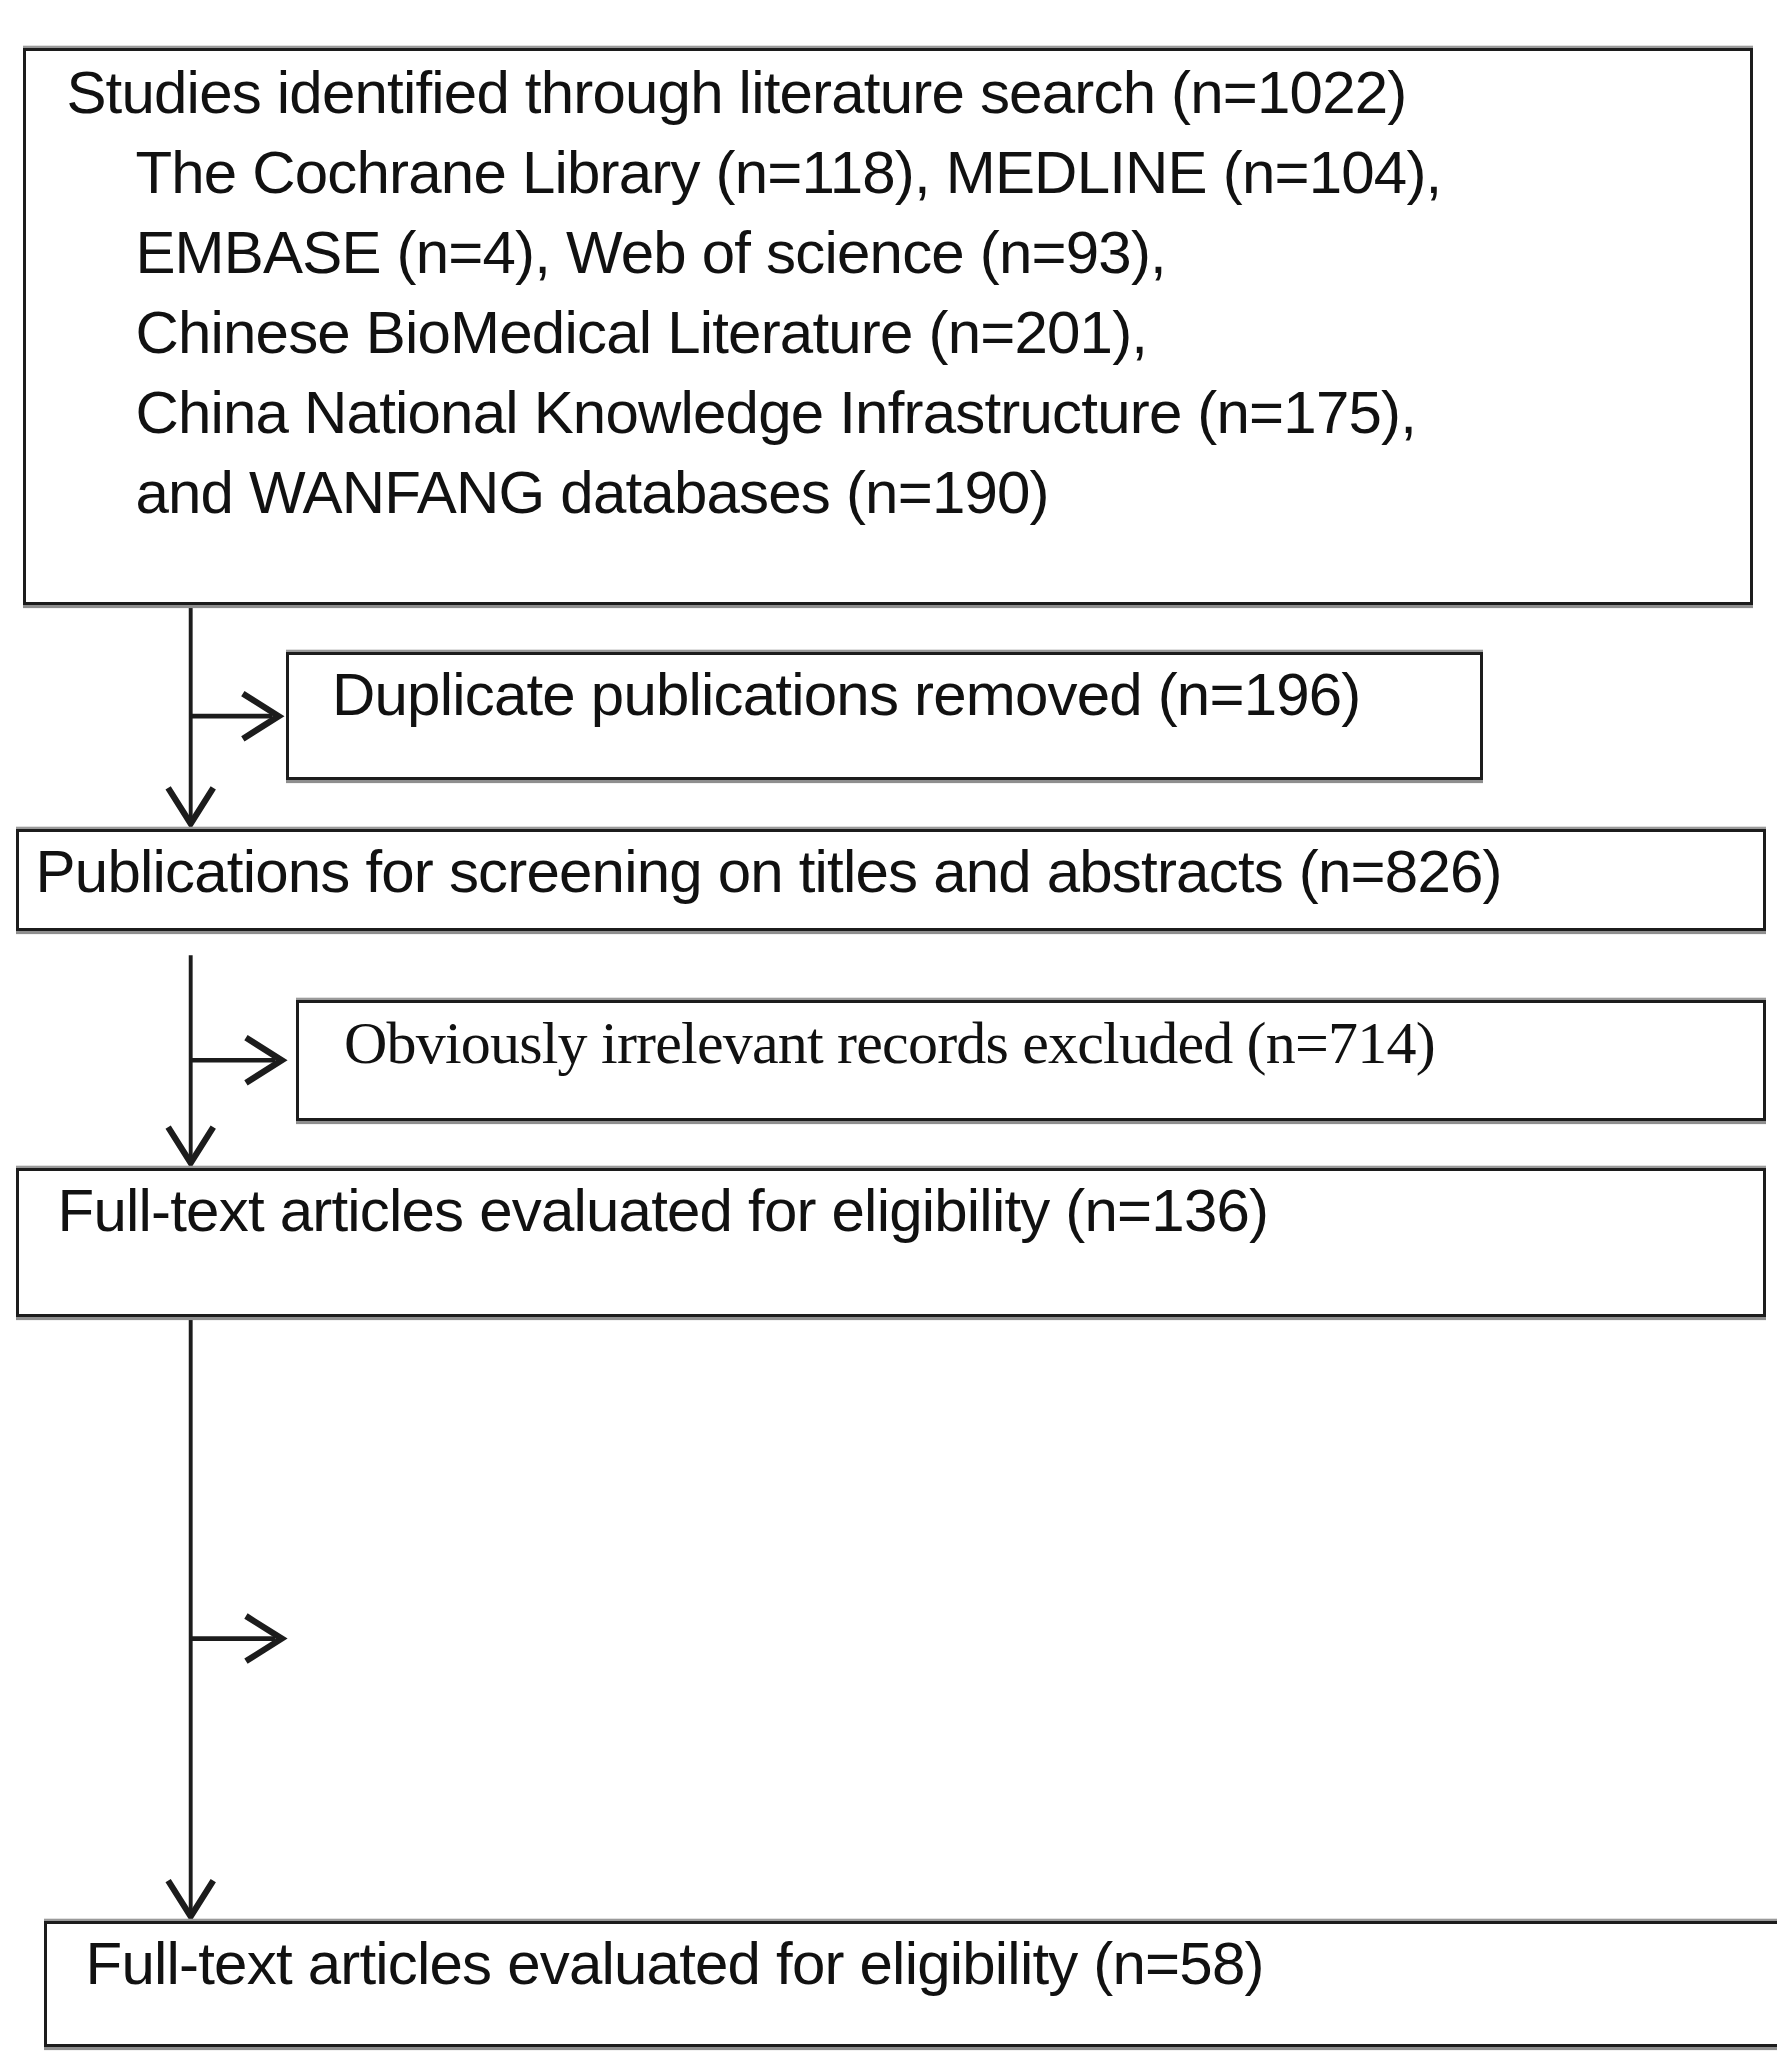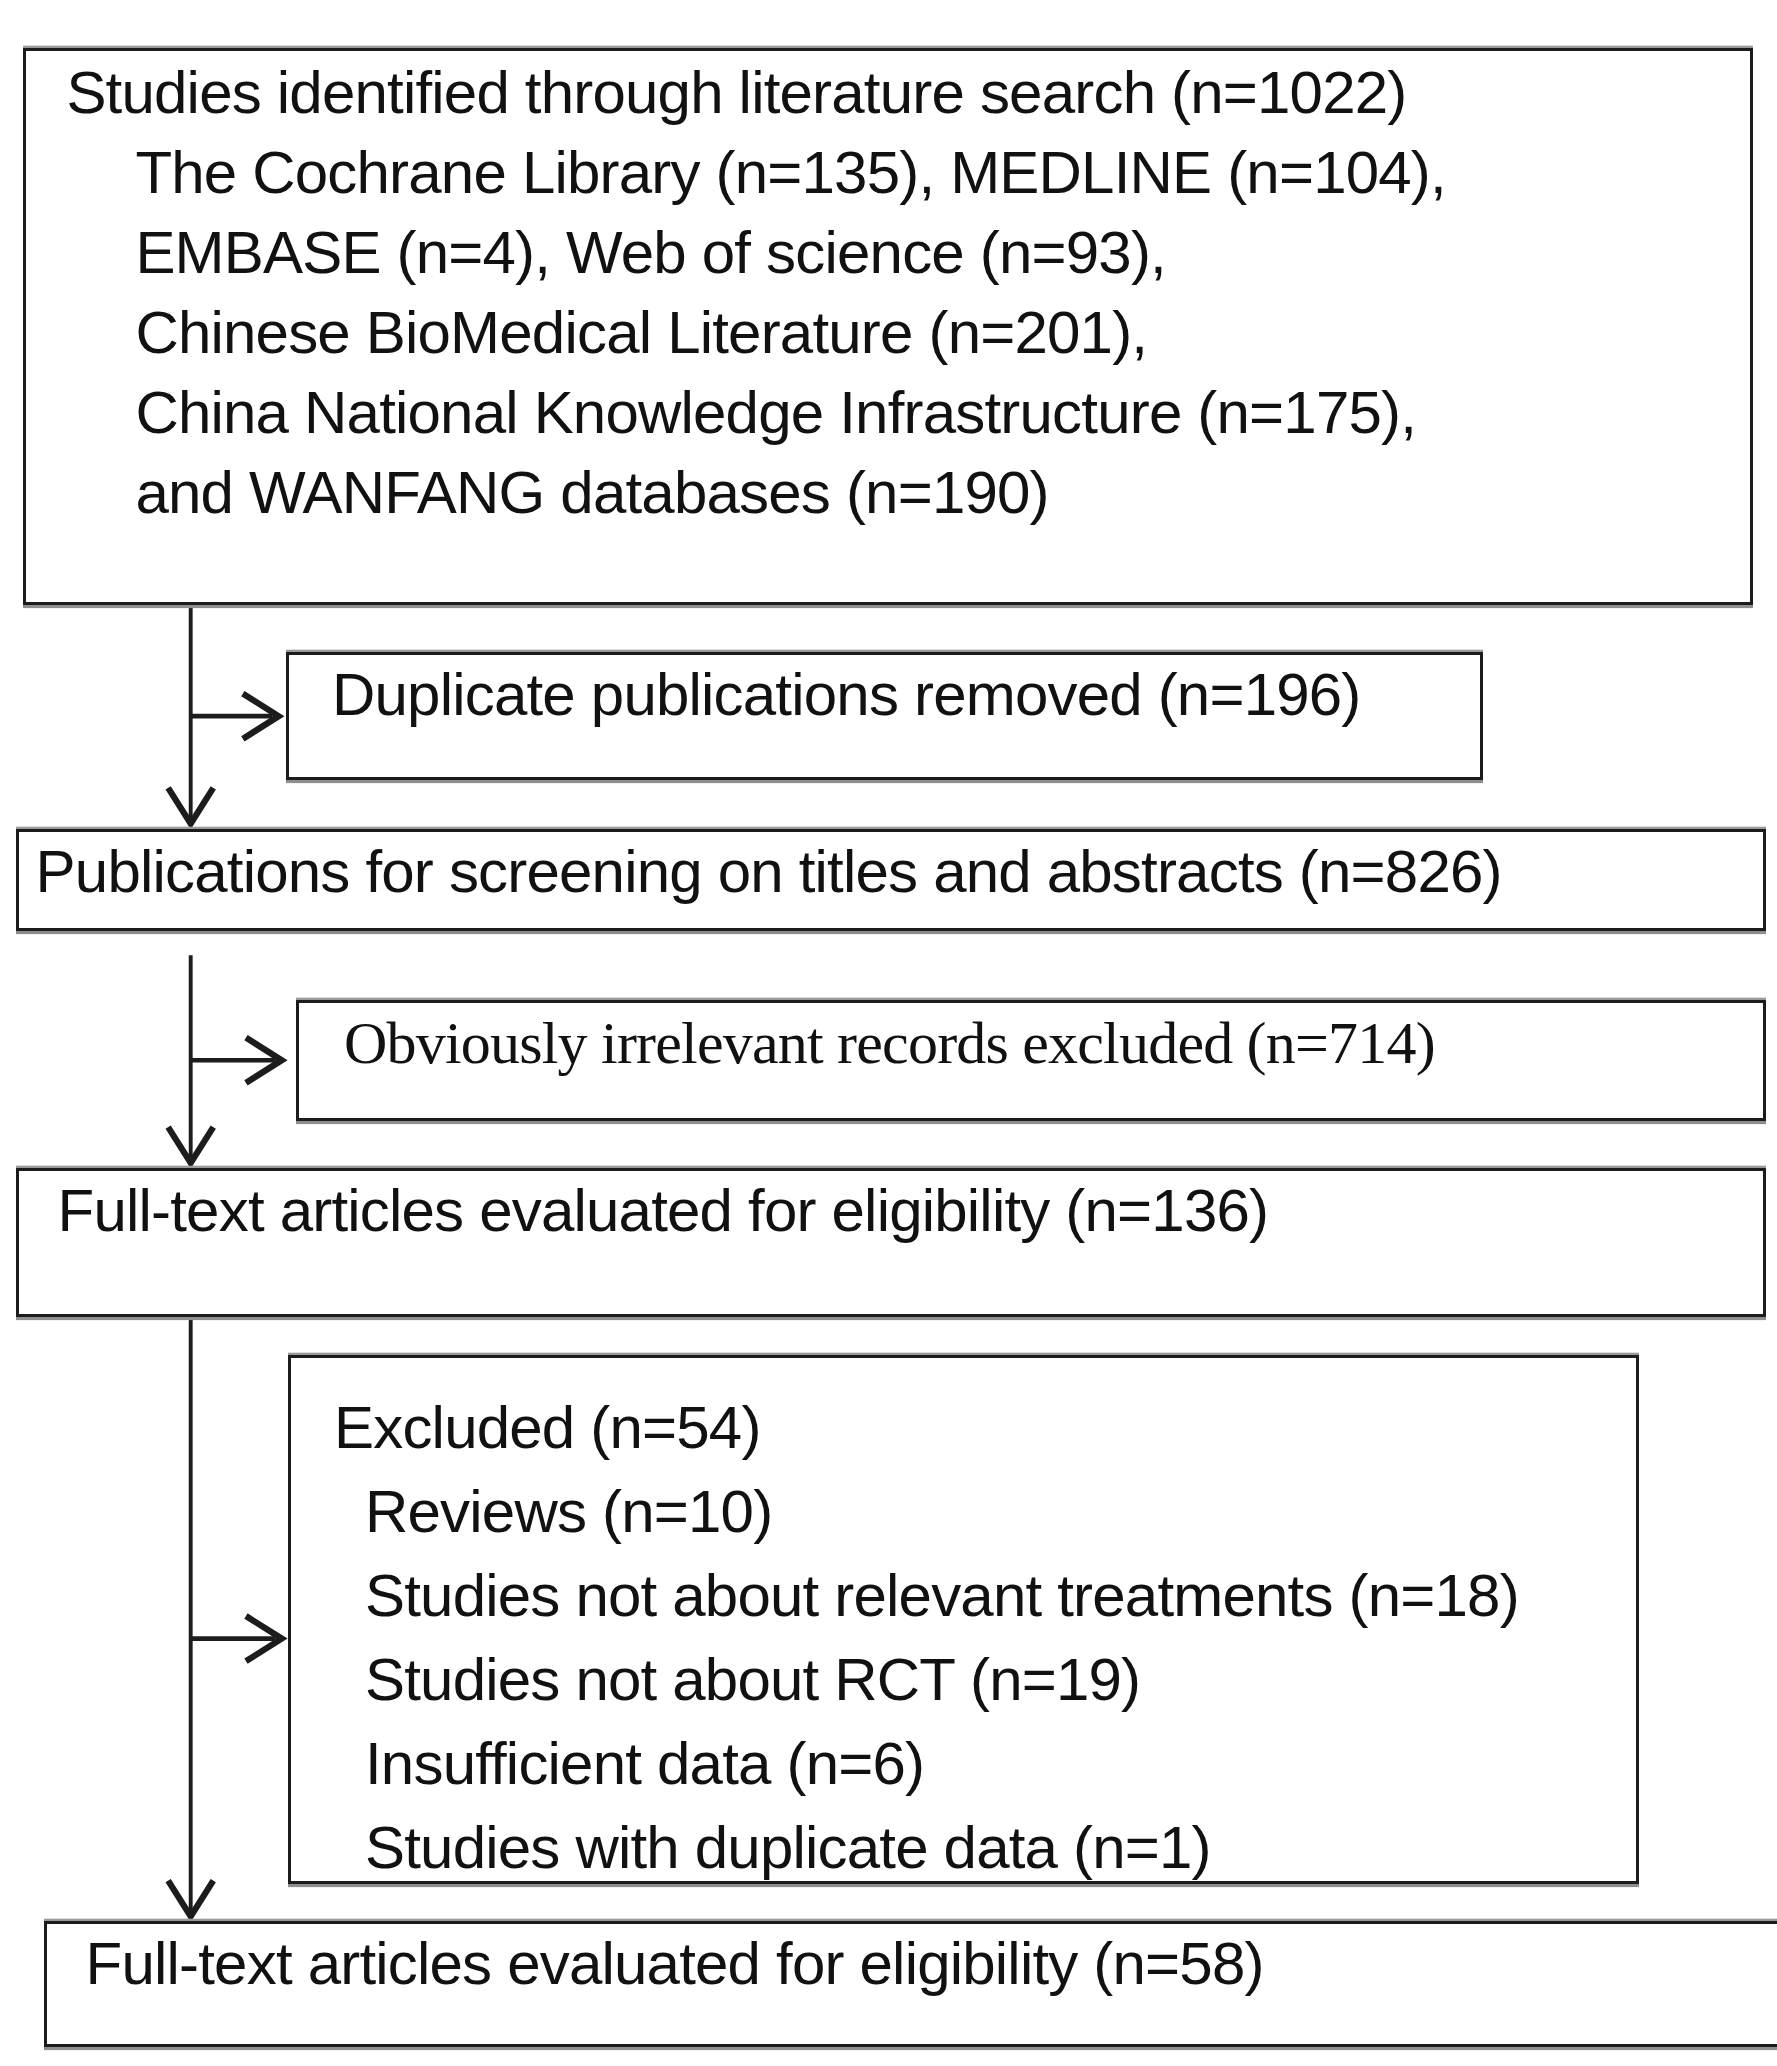--- a/index.html
+++ b/index.html
@@ -66,21 +66,21 @@
       <path d="M 245 1692 L 245 2456" stroke-width="5"></path>
       <path d="M 216 2416 L 245 2462 L 274 2416" stroke-width="8"></path>
 
       <path d="M 245 2105 L 354 2105" stroke-width="6"></path>
       <path d="M 316 2076 L 362 2105 L 316 2134" stroke-width="8"></path>
     </g>
   </svg>
 
   <div class="box" id="box-identified">
     <div class="ln">Studies identified through literature search (n=1022)</div>
-    <div class="ln indent">The Cochrane Library (n=135), MEDLINE (n=104),</div>
+    <div class="ln indent">The Cochrane Library (n=118), MEDLINE (n=104),</div>
     <div class="ln indent">EMBASE (n=4), Web of science (n=93),</div>
     <div class="ln indent">Chinese BioMedical Literature (n=201),</div>
     <div class="ln indent">China National Knowledge Infrastructure (n=175),</div>
     <div class="ln indent">and WANFANG databases (n=190)</div>
   </div>
 
   <div class="box center" id="box-duplicates">
     <span class="ln">Duplicate publications removed (n=196)</span>
   </div>
 
@@ -89,27 +89,19 @@
   </div>
 
   <div class="box center" id="box-irrelevant">
     <span class="ln">Obviously irrelevant records excluded (n=714)</span>
   </div>
 
   <div class="box center" id="box-fulltext">
     <span class="ln">Full-text articles evaluated for eligibility (n=136)</span>
   </div>
 
-  <div class="box" id="box-excluded">
-    <div class="ln">Excluded (n=54)</div>
-    <div class="ln reason">Reviews (n=10)</div>
-    <div class="ln reason">Studies not about relevant treatments (n=18)</div>
-    <div class="ln reason">Studies not about RCT (n=19)</div>
-    <div class="ln reason">Insufficient data (n=6)</div>
-    <div class="ln reason">Studies with duplicate data (n=1)</div>
-  </div>
 
   <div class="box center" id="box-final">
     <span class="ln">Full-text articles evaluated for eligibility (n=58)</span>
   </div>
 
 </div>
 
 
 </body></html>

